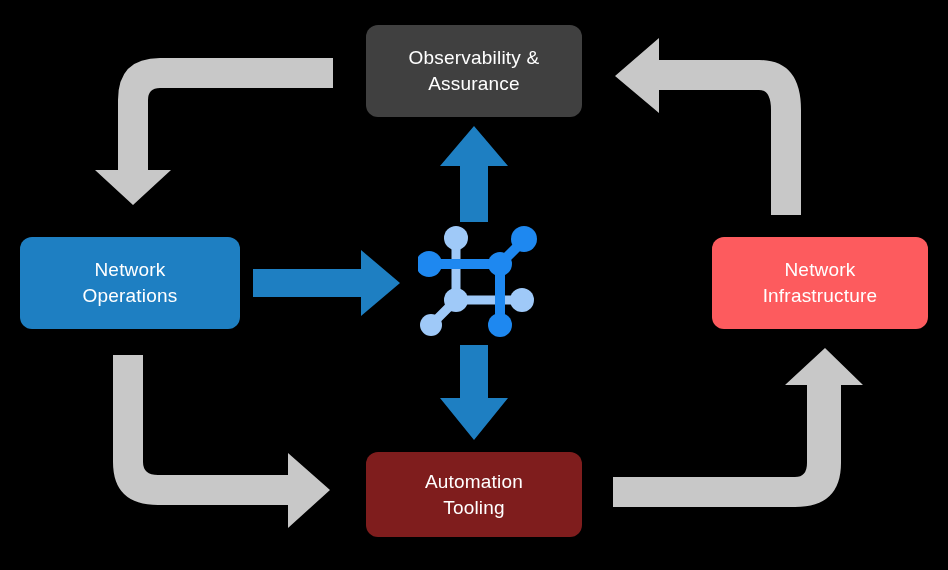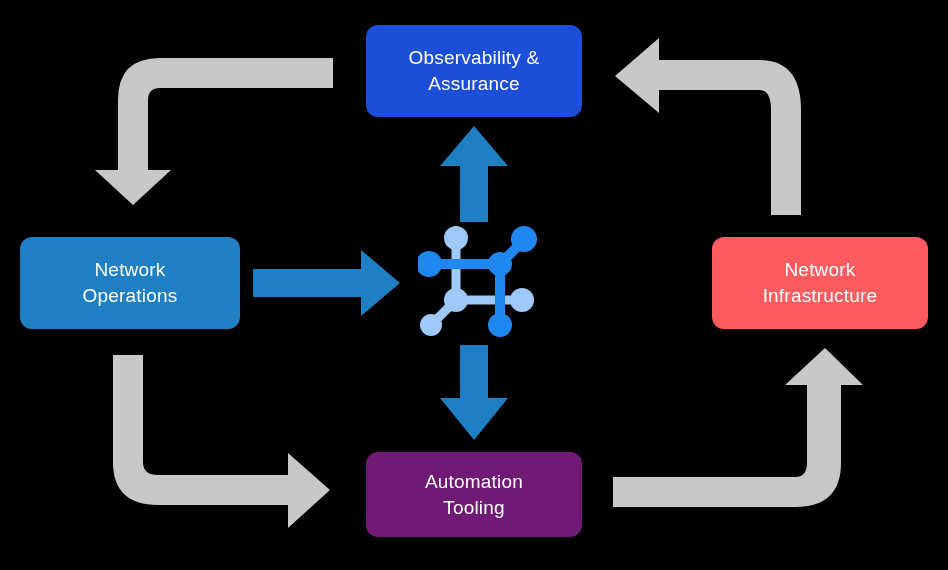--- a/index.html
+++ b/index.html
@@ -26,33 +26,33 @@
     font-size: 19px;
     line-height: 1.35;
     font-weight: 400;
     letter-spacing: 0.2px;
     box-sizing: border-box;
     padding: 6px 10px;
     white-space: pre-line;
   }
   #box-observability {
     left: 366px; top: 25px; width: 216px; height: 92px;
-    background: #1d4ed8;
+    background: #404040;
   }
   #box-network-operations {
     left: 20px; top: 237px; width: 220px; height: 92px;
     background: #1E7FC2;
   }
   #box-network-infrastructure {
     left: 712px; top: 237px; width: 216px; height: 92px;
     background: #FD5B5E;
   }
   #box-automation-tooling {
     left: 366px; top: 452px; width: 216px; height: 85px;
-    background: #701a75;
+    background: #7f1d1d;
   }
   .svg-layer {
     position: absolute;
     left: 0; top: 0;
     width: 948px;
     height: 570px;
   }
   .center-icon {
     position: absolute;
     left: 418px;

